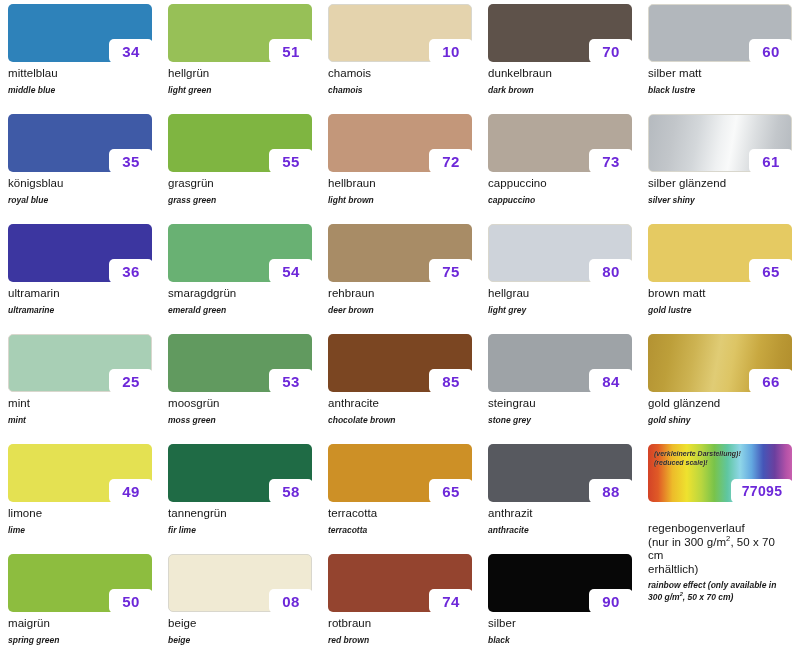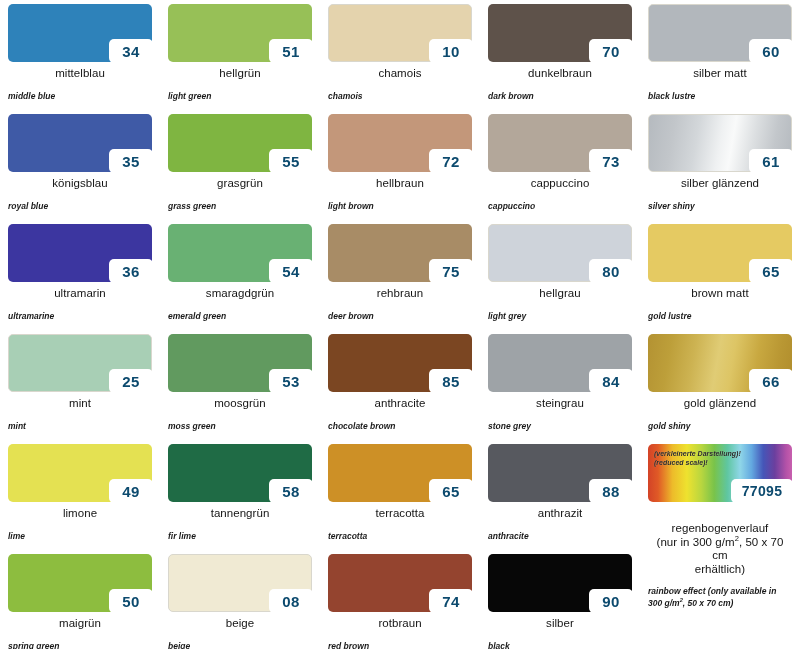--- a/index.html
+++ b/index.html
@@ -49,39 +49,38 @@
     bottom:-1px;
     min-width:44px;
     height:24px;
     background:#ffffff;
     border-radius:5px;
     display:flex;
     align-items:center;
     justify-content:center;
     font-size:15px;
     font-weight:bold;
-    color:#0c4a6e;
+    color:#6d28d9;
     letter-spacing:0.3px;
     box-sizing:border-box;
     padding:0 6px;
   }
   .badge.wide{
     min-width:62px;
     font-size:14px;
   }
   .name{
     margin-top:5px;
     font-size:11.5px;
     color:#141414;
     line-height:1.18;
     letter-spacing:0.05px;
-    text-align:center;
   }
   .name-en{
-    margin-top:10px;
+    margin-top:4px;
     font-size:8.5px;
     font-style:italic;
     font-weight:bold;
     color:#1a1a1a;
     line-height:1.2;
   }
   .note{
     position:absolute;
     left:6px;
     top:5px;

